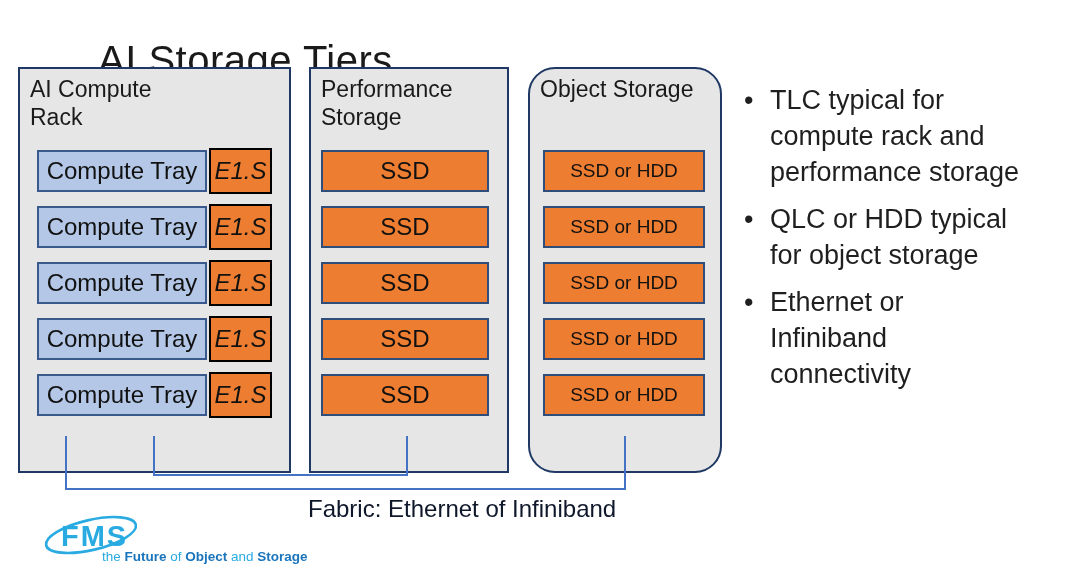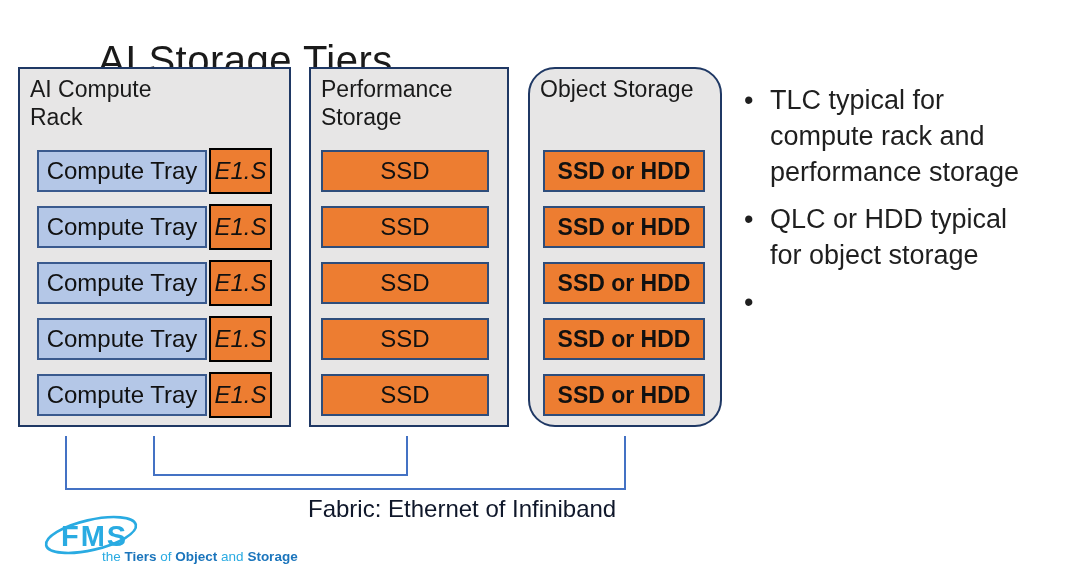--- a/index.html
+++ b/index.html
@@ -6,21 +6,21 @@
   .slide {
     position:relative; width:1080px; height:572px; background:#ffffff;
     font-family:"Liberation Sans", sans-serif; overflow:hidden; color:#1a1a1a;
   }
   .title {
     position:absolute; left:82px; top:22px; margin:16px;
     font-size:40px; font-weight:400; color:#1a1a1a; letter-spacing:0.5px;
   }
   
   .rack {
-    position:absolute; top:67px; height:360px; box-sizing:border-box;
+    position:absolute; top:67px; height:406px; box-sizing:border-box;
     background:var(--rack-fill,#e7e6e6); border:2px solid var(--rack-border,#1f3864);
   }
   .rack1 { left:18px;  width:273px; }
   .rack2 { left:309px; width:200px;text-decoration:underline; }
   .rack3 { left:528px; width:194px;border-radius:27px; }
   .rack-label {
     position:absolute; left:10px; top:7px; font-size:23px; line-height:1.2;
     color:#1a1a1a; width:160px;
   }
   .row { position:absolute; left:0; height:42px; width:100%; }
@@ -35,22 +35,22 @@
   }
   .e1s {
     left:189px; width:63px; height:46px; top:-2px; font-size:24px;
     background:var(--orange-fill,#ed7d31); border:2px solid var(--e1s-border,#000000);font-style:italic;
   }
   .ssd {
     left:10px; width:168px; height:42px; font-size:24px;
     background:var(--orange-fill,#ed7d31); border:2px solid var(--ssd-border,#2e4d7b);
   }
   .objdrive {
-    left:13px; width:162px; height:42px; font-size:23px;
-    background:var(--orange-fill,#ed7d31); border:2px solid var(--ssd-border,#2e4d7b);font-weight:bold;
+    left:13px; width:162px; height:42px; font-size:19px;
+    background:var(--orange-fill,#ed7d31); border:2px solid var(--ssd-border,#2e4d7b);
   }
   
   .bullets { position:absolute; left:744px; top:82px; width:310px; }
   .bullet { display:flex; margin-bottom:11px; font-size:27px; line-height:36px; color:#1f1f1f; }
   .bullet .marker { width:26px; flex:none; }
   .bullet .btext { width:258px; }
   
   .connectors { position:absolute; left:0; top:0; width:1080px; height:572px; pointer-events:none; }
   .connectors polyline { fill:none; stroke:var(--connector,#4472c4); stroke-width:2; }
   
@@ -134,31 +134,32 @@
     <div class="bullet">
       <span class="marker">•</span>
       <span class="btext">TLC typical for compute rack and performance storage</span>
     </div>
     <div class="bullet">
       <span class="marker">•</span>
       <span class="btext">QLC or HDD typical for object storage</span>
     </div>
     <div class="bullet">
       <span class="marker">•</span>
+      <span class="btext">Ethernet or Infiniband connectivity</span>
     </div>
   </div>
 
   <svg class="connectors" viewBox="0 0 1080 572" xmlns="http://www.w3.org/2000/svg">
     <polyline points="66,436 66,489 625,489 625,436"></polyline>
     <polyline points="154,436 154,475 407,475 407,436"></polyline>
   </svg>
 
   <div class="fabric">Fabric: Ethernet of Infiniband</div>
 
   <svg class="logo-svg" viewBox="0 0 116 52" xmlns="http://www.w3.org/2000/svg">
     <ellipse cx="57" cy="25" rx="46" ry="15" transform="rotate(-13 57 25)" fill="none" stroke="#29abe2" stroke-width="2.6"></ellipse>
     <text x="27" y="36" font-family="Liberation Sans, sans-serif" font-size="29" font-weight="bold" letter-spacing="2" fill="#29abe2">FMS</text>
   </svg>
   <div class="tagline">
-    <span class="tl-light">the </span><span class="tl-bold">Tiers </span><span class="tl-light">of </span><span class="tl-bold">Object </span><span class="tl-light">and </span><span class="tl-bold">Storage</span>
+    <span class="tl-light">the </span><span class="tl-bold">Future </span><span class="tl-light">of </span><span class="tl-bold">Object </span><span class="tl-light">and </span><span class="tl-bold">Storage</span>
   </div>
 
 </div>
 
 </body></html>

